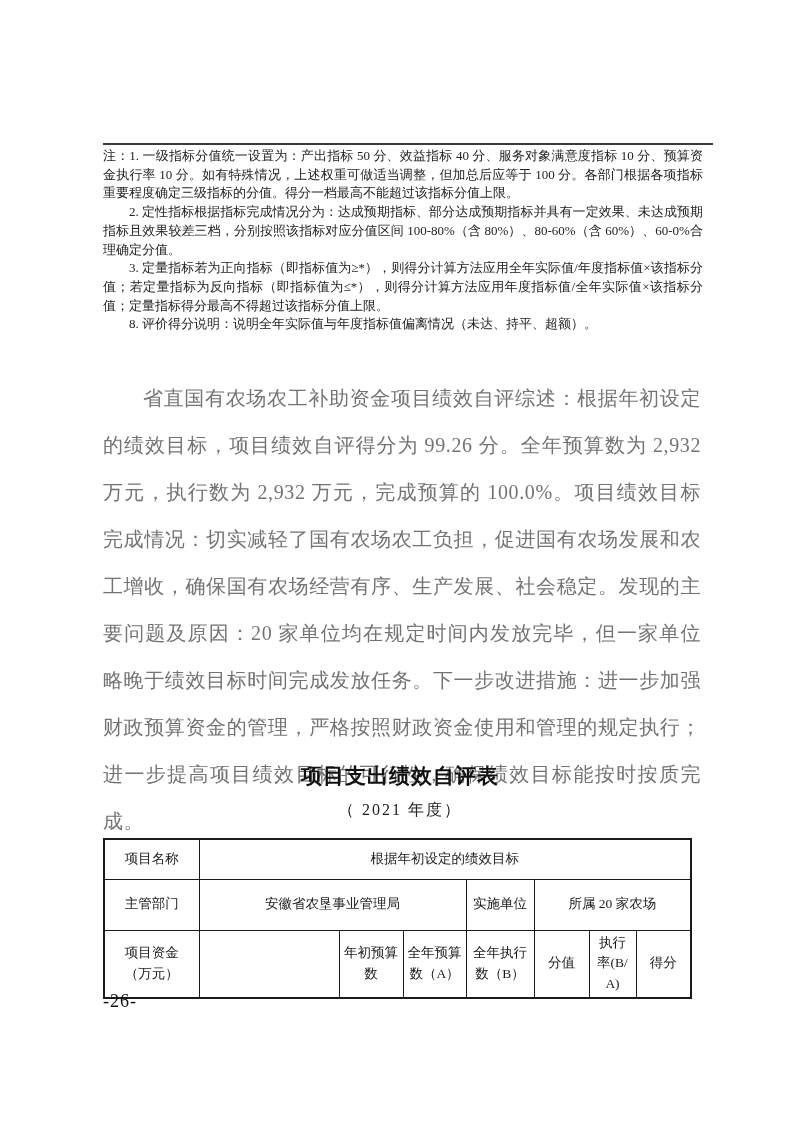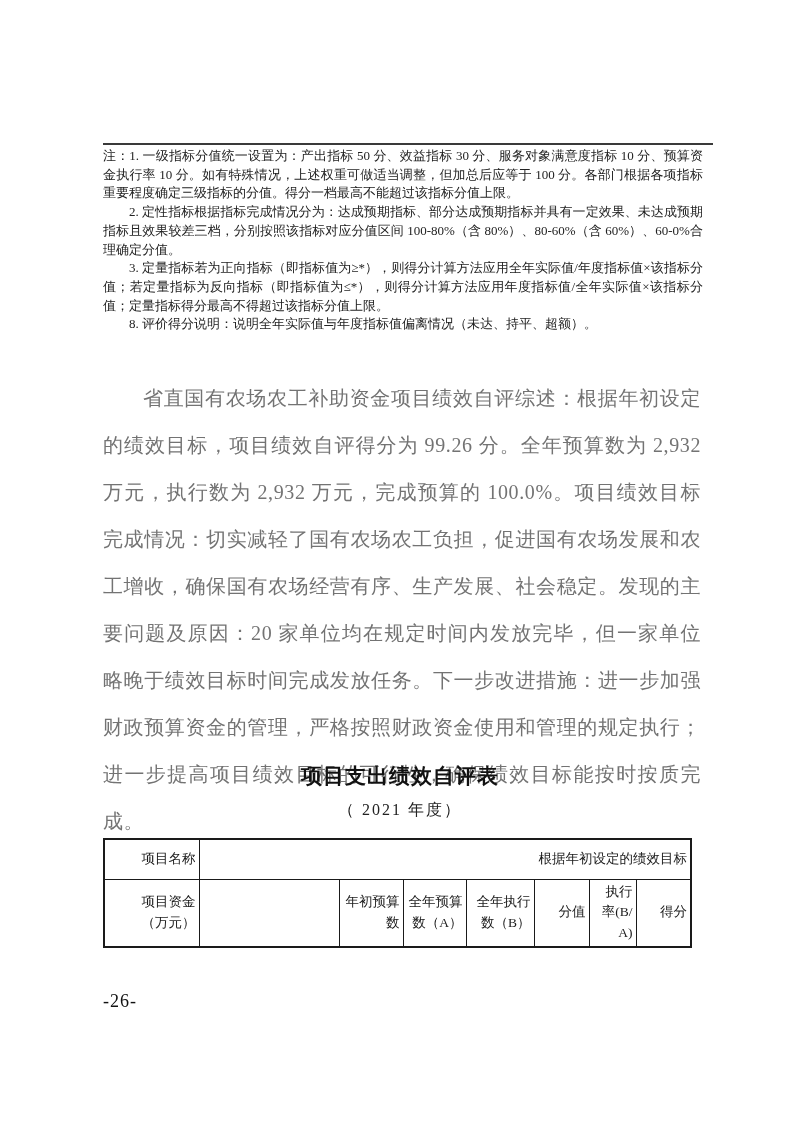--- a/index.html
+++ b/index.html
@@ -72,21 +72,21 @@
     left: 103px;
     top: 838px;
     width: 587px;
     border-collapse: collapse;
     table-layout: fixed;
     font-size: 13.5px;
     color: #1a1a1a;
   }
   table.eval-table td {
     border: 1px solid #1a1a1a;
-    text-align: right;
+    text-align: center;
     vertical-align: middle;
     padding: 2px 3px;
     line-height: 1.55;
     word-break: break-all;
   }
   table.eval-table { border: 2px solid #1a1a1a; }
   tr.row-1 td { height: 40px; }
   tr.row-2 td { height: 51px; }
   tr.row-3 td { height: 45px; }
   .page-number {
@@ -101,21 +101,21 @@
   }
 </style>
 </head>
 <body>
 
 <div class="page">
 
   <div class="top-rule"></div>
 
   <div class="notes">
-    <p class="note">注：1. 一级指标分值统一设置为：产出指标 50 分、效益指标 30 分、服务对象满意度指标 10 分、预算资金执行率 10 分。如有特殊情况，上述权重可做适当调整，但加总后应等于 100 分。各部门根据各项指标重要程度确定三级指标的分值。得分一档最高不能超过该指标分值上限。</p>
+    <p class="note">注：1. 一级指标分值统一设置为：产出指标 50 分、效益指标 40 分、服务对象满意度指标 10 分、预算资金执行率 10 分。如有特殊情况，上述权重可做适当调整，但加总后应等于 100 分。各部门根据各项指标重要程度确定三级指标的分值。得分一档最高不能超过该指标分值上限。</p>
     <p class="note indent">2. 定性指标根据指标完成情况分为：达成预期指标、部分达成预期指标并具有一定效果、未达成预期指标且效果较差三档，分别按照该指标对应分值区间 100-80%（含 80%）、80-60%（含 60%）、60-0%合理确定分值。</p>
     <p class="note indent">3. 定量指标若为正向指标（即指标值为≥*），则得分计算方法应用全年实际值/年度指标值×该指标分值；若定量指标为反向指标（即指标值为≤*），则得分计算方法应用年度指标值/全年实际值×该指标分值；定量指标得分最高不得超过该指标分值上限。</p>
     <p class="note indent">8. 评价得分说明：说明全年实际值与年度指标值偏离情况（未达、持平、超额）。</p>
   </div>
 
   <p class="summary">省直国有农场农工补助资金项目绩效自评综述：根据年初设定的绩效目标，项目绩效自评得分为 99.26 分。全年预算数为 2,932 万元，执行数为 2,932 万元，完成预算的 100.0%。项目绩效目标完成情况：切实减轻了国有农场农工负担，促进国有农场发展和农工增收，确保国有农场经营有序、生产发展、社会稳定。发现的主要问题及原因：20 家单位均在规定时间内发放完毕，但一家单位略晚于绩效目标时间完成发放任务。下一步改进措施：进一步加强财政预算资金的管理，严格按照财政资金使用和管理的规定执行；进一步提高项目绩效目标的可行性，确保绩效目标能按时按质完成。</p>
 
   <h1 class="table-title">项目支出绩效自评表</h1>
   <div class="table-subtitle">（ 2021 年度）</div>
 
@@ -128,20 +128,26 @@
       <col style="width:68px">
       <col style="width:55px">
       <col style="width:47px">
       <col style="width:55px">
     </colgroup>
     <tbody>
       <tr class="row-1">
         <td>项目名称</td>
         <td colspan="7">根据年初设定的绩效目标</td>
       </tr>
+      <tr class="row-2">
+        <td>主管部门</td>
+        <td colspan="3">安徽省农垦事业管理局</td>
+        <td>实施单位</td>
+        <td colspan="3">所属 20 家农场</td>
+      </tr>
       <tr class="row-3">
         <td><span>项目资金</span><br><span>（万元）</span></td>
         <td></td>
         <td>年初预算数</td>
         <td>全年预算数（A）</td>
         <td>全年执行数（B）</td>
         <td>分值</td>
         <td>执行率(B/A)</td>
         <td>得分</td>
       </tr>

